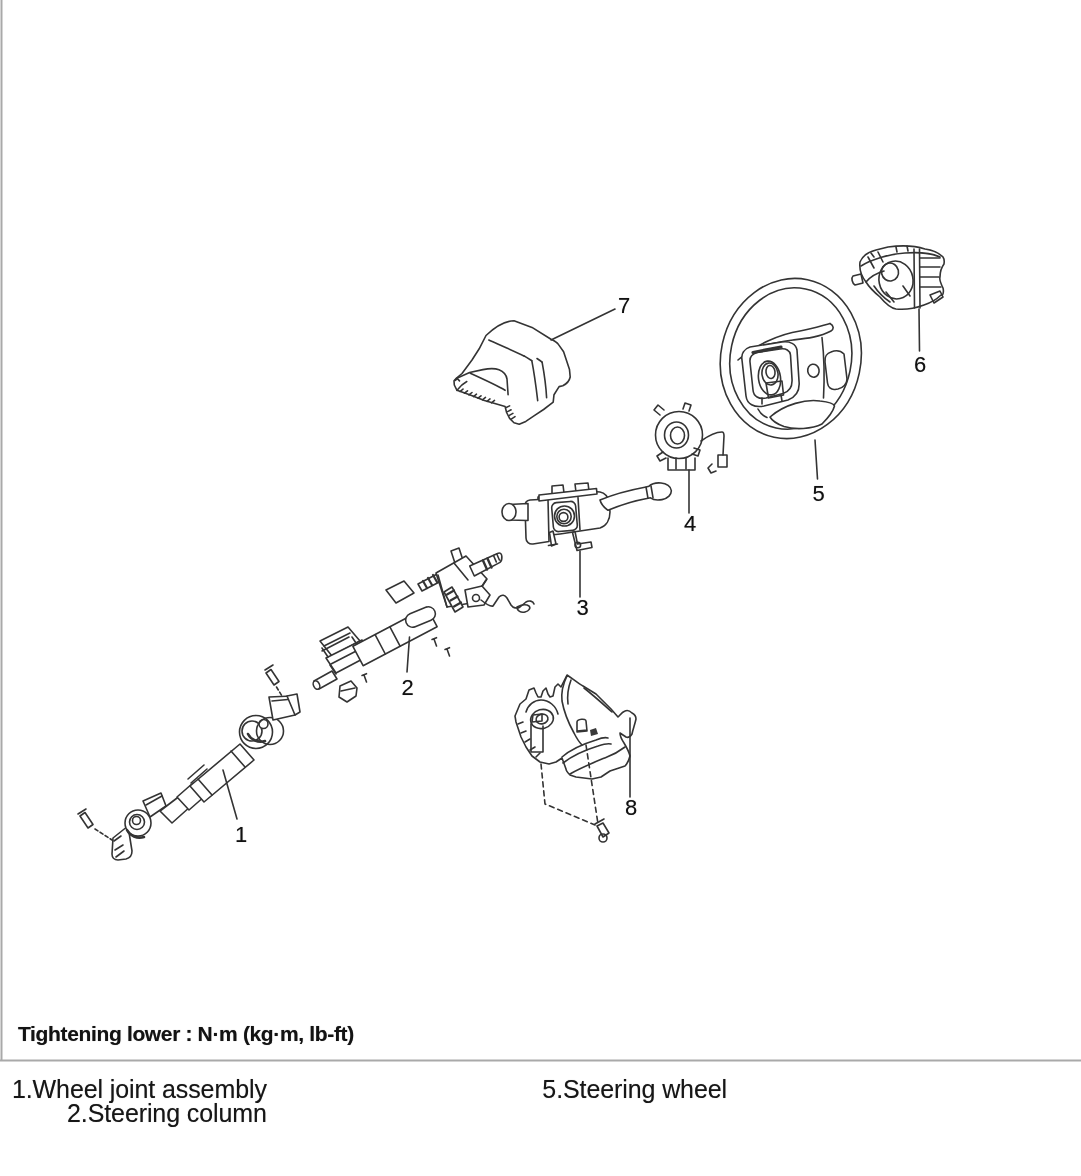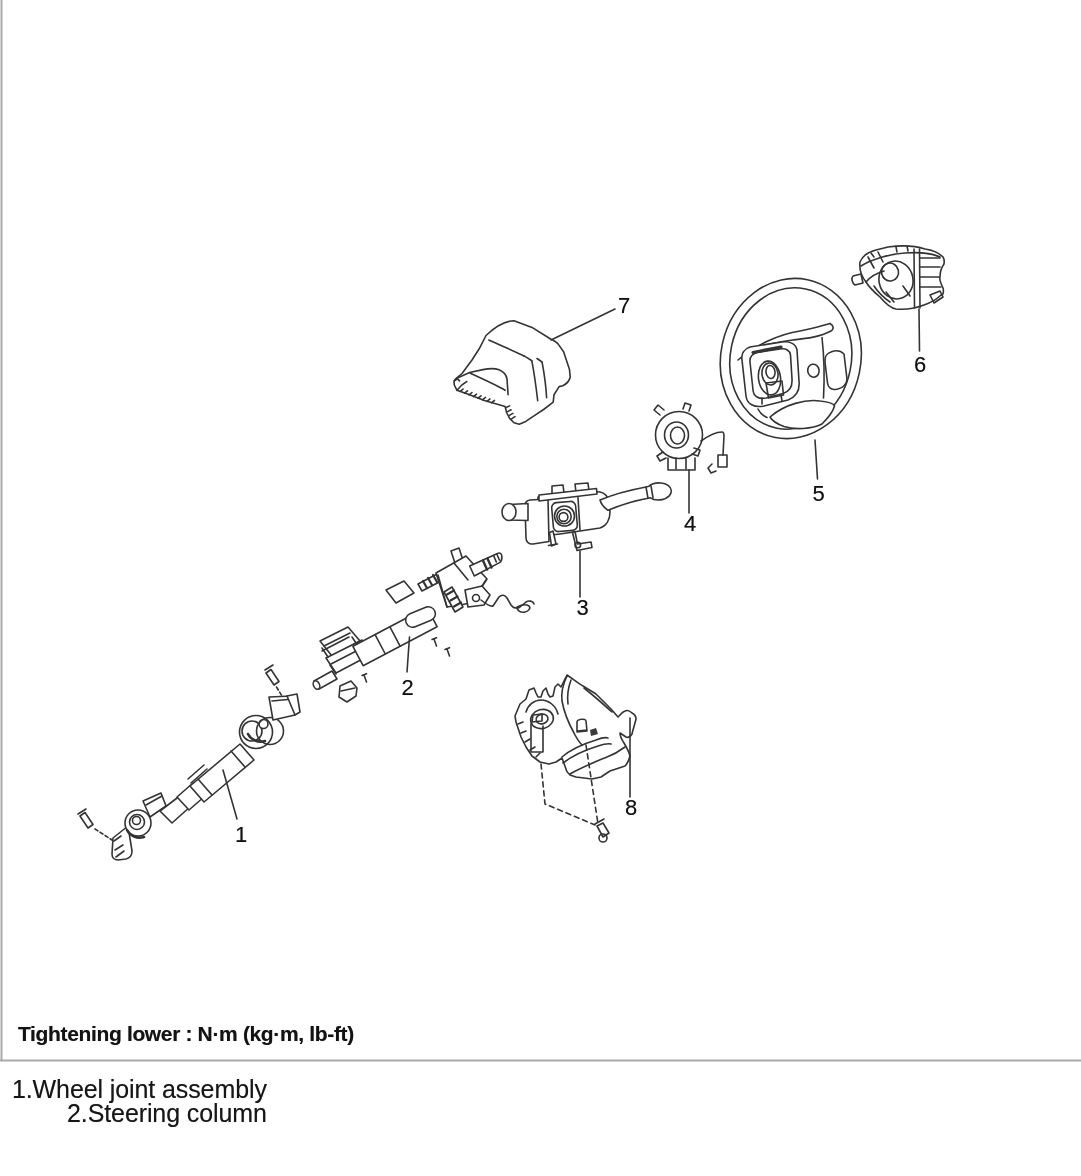--- a/index.html
+++ b/index.html
@@ -269,13 +269,14 @@
   </g>
 </svg>
 
 <div class="ttl">Tightening lower : N·m (kg·m, lb-ft)</div>
 
 <div class="leg" style="left:7px;top:1076.5px;">
   <div class="row"><span class="num" style="width:25.6px;">1.</span>Wheel joint assembly</div>
   <div class="row"><span class="num" style="width:25.6px;">2.</span>Steering column</div>
 </div>
 <div class="leg" style="left:533.3px;top:1076.5px;">
+  <div class="row"><span class="num" style="width:29.7px;">5.</span>Steering wheel</div>
 </div>
 
 </body></html>

